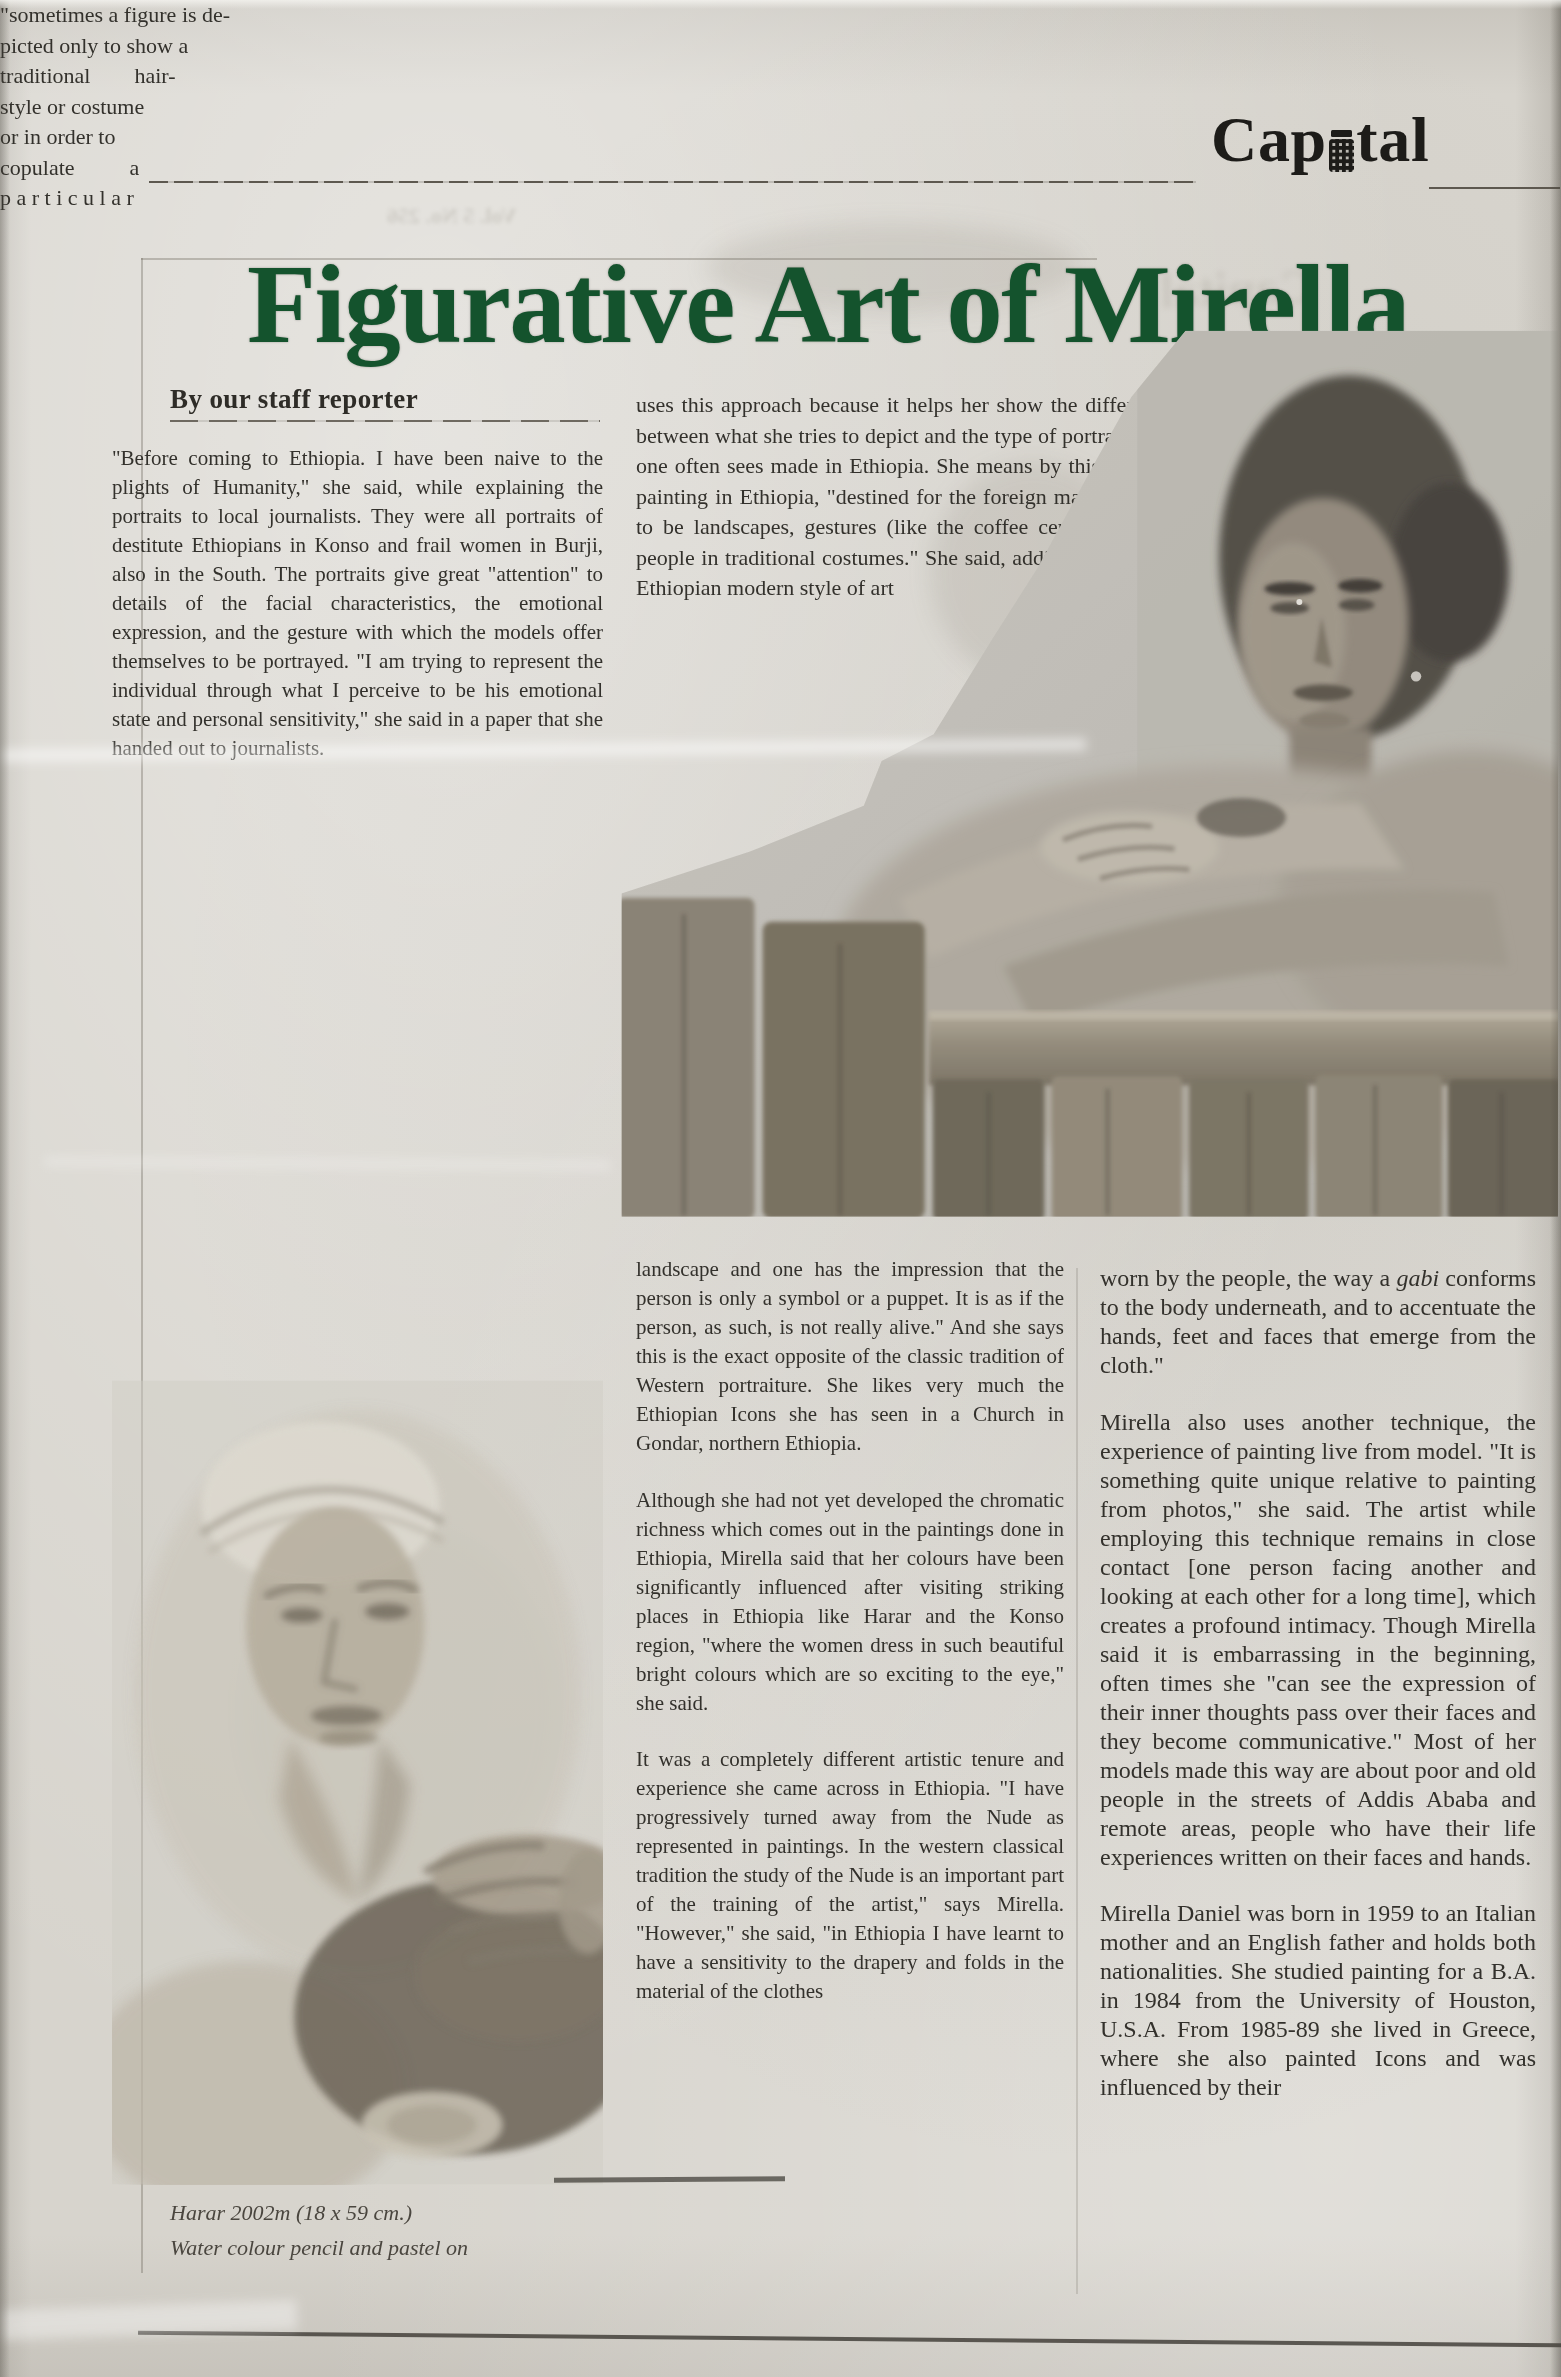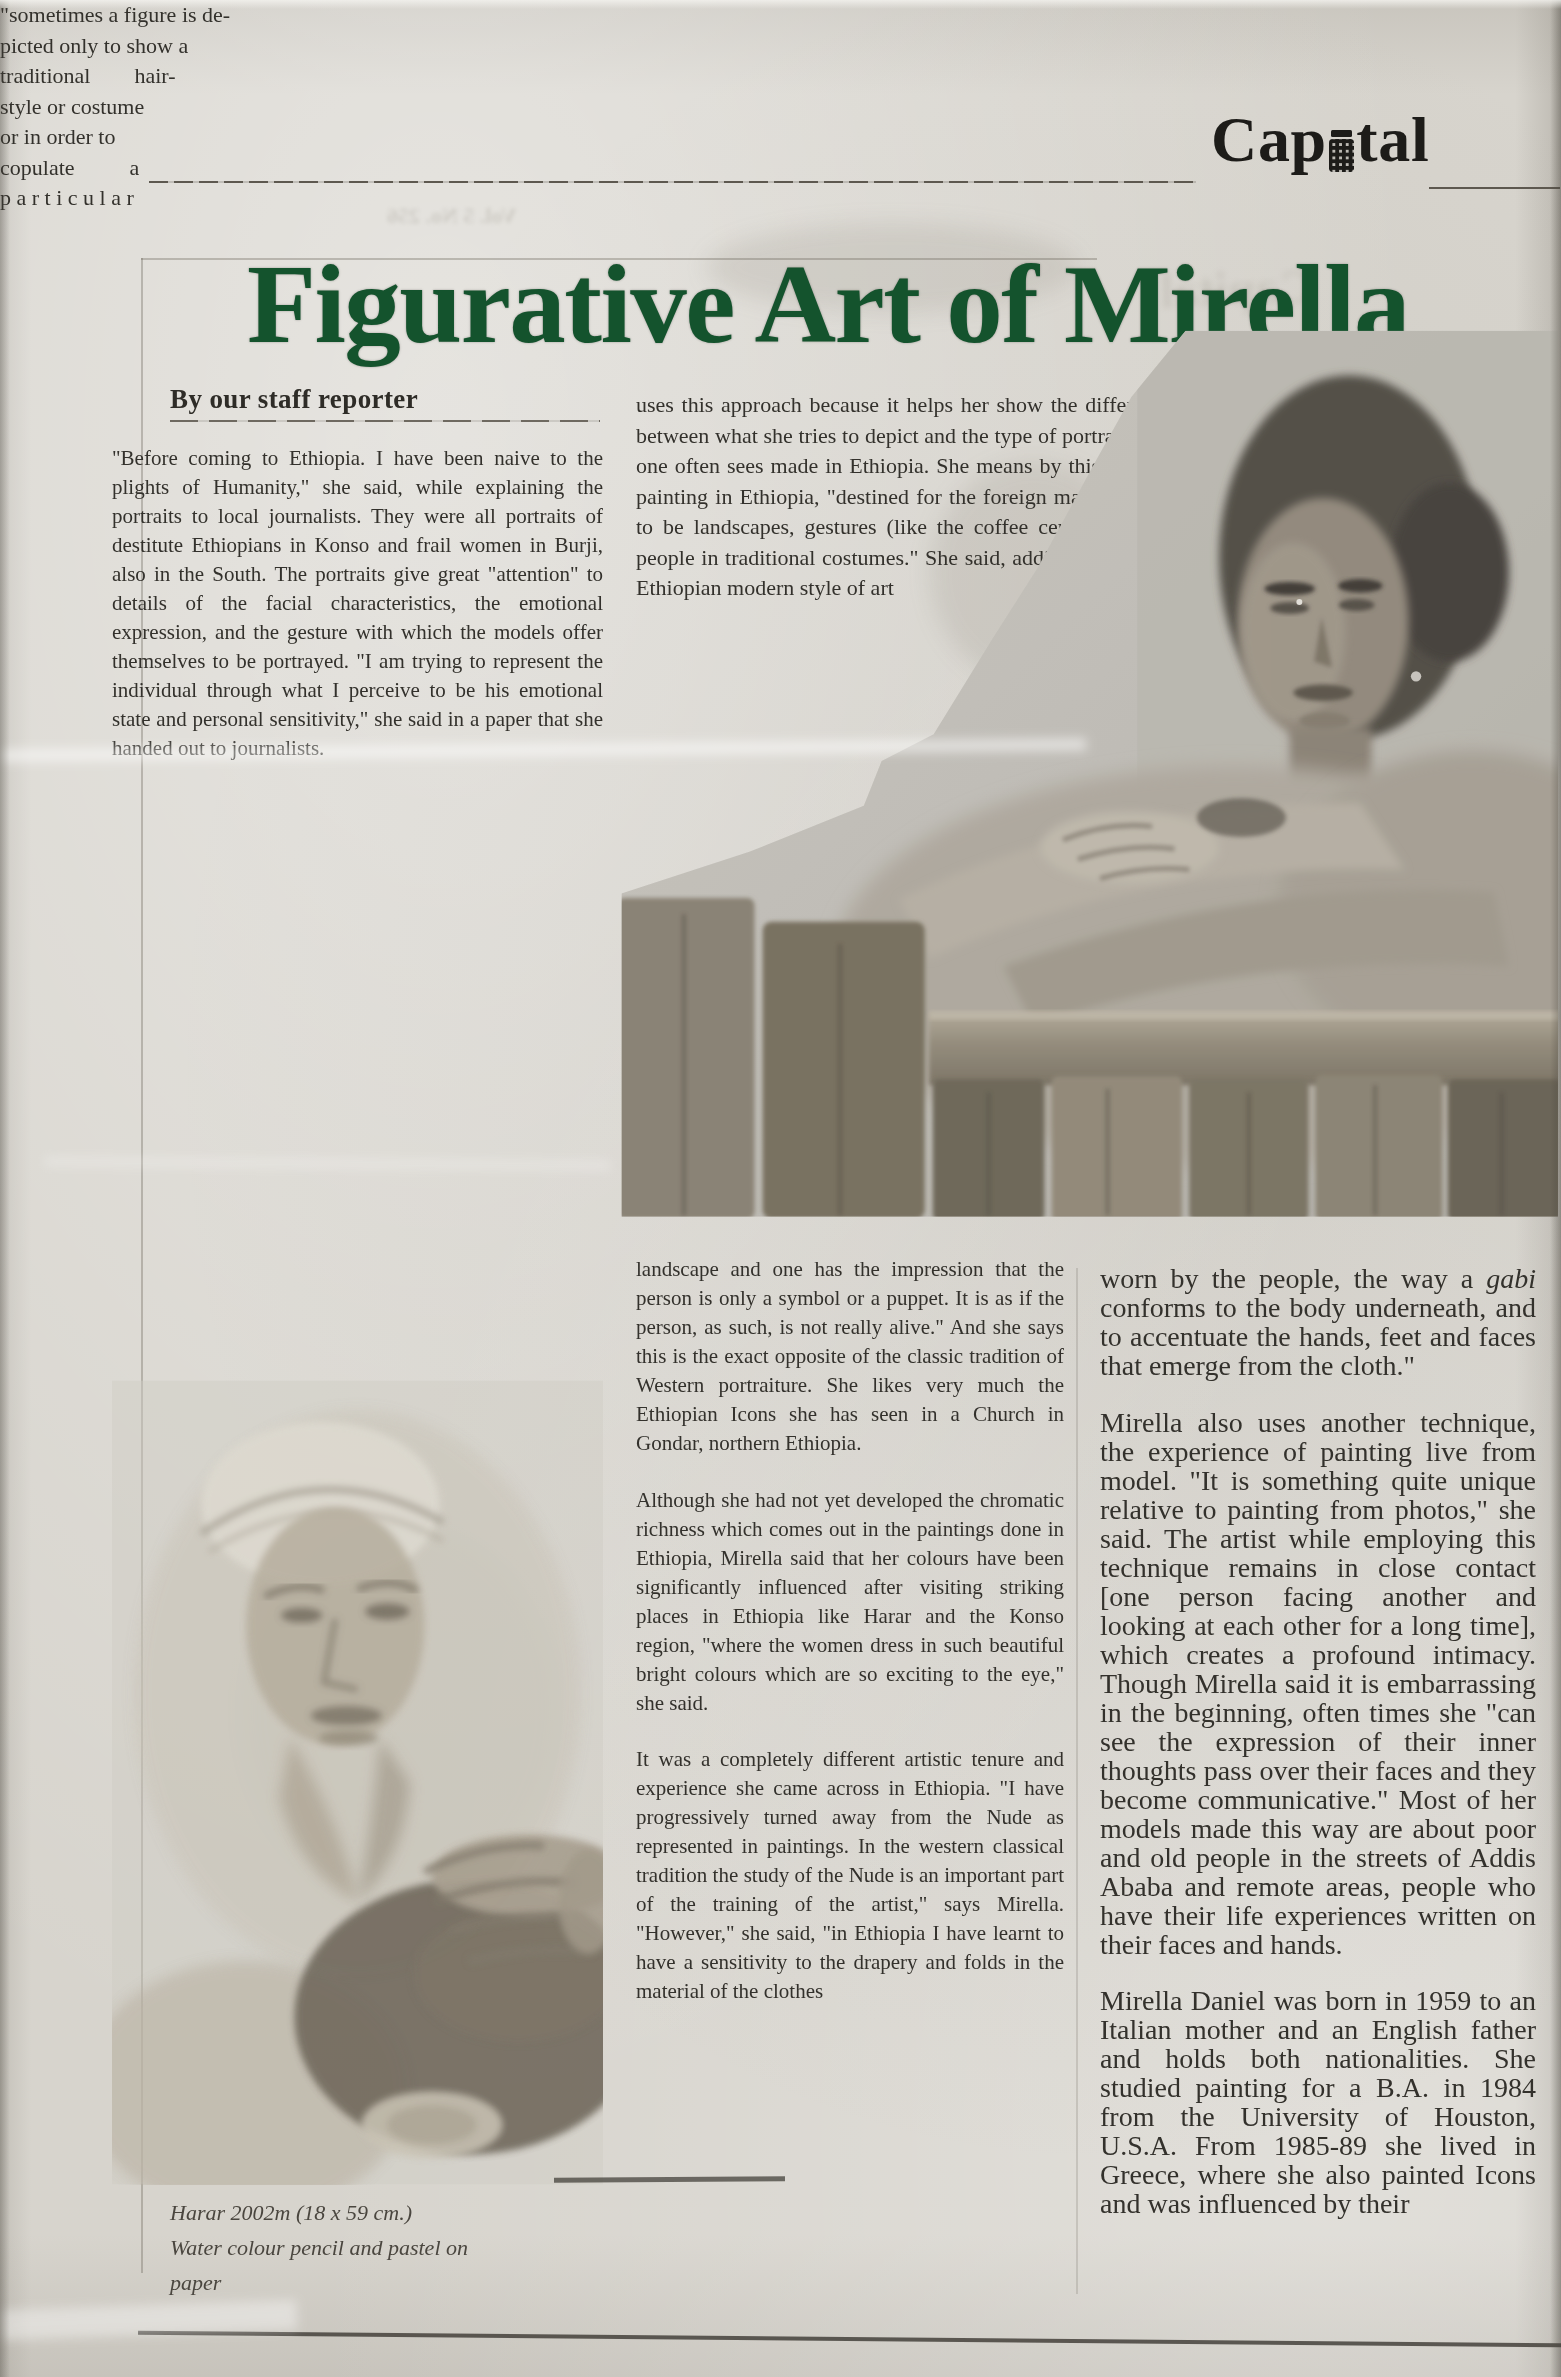--- a/index.html
+++ b/index.html
@@ -46,21 +46,21 @@
     background:repeating-linear-gradient(90deg,#6e6960 0 28px,rgba(110,105,96,.2) 28px 39px);}
   #col1 .p1{margin-top:33px;}
   #col1 .p2{margin-top:22px;}
   #col1 .p3{margin-top:43px;}
 
   #col2top{left:636px;top:390px;width:538px;font-size:22px;line-height:30.5px;}
   #col2wrap{left:636px;top:730px;width:446px;font-size:22px;line-height:30.5px;
     white-space:pre-wrap;filter:blur(0.3px);}
   #col2bot{left:636px;top:1255px;width:428px;font-size:21px;line-height:29px;}
   #col2bot p+p{margin-top:27.5px;}
-  #col3{left:1100px;top:1264px;width:436px;font-size:28px;line-height:29px;}
+  #col3{left:1100px;top:1264px;width:436px;font-size:24px;line-height:29px;}
   #col3 p+p{margin-top:27.5px;}
   .it{font-style:italic;}
 
   .caption{position:absolute;left:170px;top:2195px;width:476px;font-size:22px;line-height:35px;
     font-style:italic;color:#4a463f;filter:blur(0.4px);}
 
   .photo-wrap{position:absolute;left:617px;top:326px;width:944px;height:894px;}
   .sketch-wrap{position:absolute;left:112px;top:1380px;width:491px;height:805px;}
 
   .ghost{position:absolute;color:#807a6d;pointer-events:none;font-weight:700;}
@@ -254,21 +254,20 @@
         <ellipse cx="560" cy="665" rx="130" ry="55" fill="#a29887" opacity=".95" filter="url(#sk5)"></ellipse>
         <path d="M420 660 q80 -40 160 -35 M435 700 q95 -35 185 -25 M455 740 q90 -28 180 -18 M480 780 q85 -22 165 -12" stroke="#736b5b" stroke-width="10" fill="none" opacity=".8" filter="url(#sk5)"></path>
         <ellipse cx="640" cy="700" rx="40" ry="70" fill="#998f7e" opacity=".85" filter="url(#sk5)"></ellipse>
       </g>
     </svg>
   </div>
 
   <div class="caption">
     <div>Harar 2002m (18 x 59 cm.)</div>
     <div>Water colour pencil and pastel on</div>
-    <div>paper</div>
   </div>
 
   <div class="edge-line" style="left:554px;top:2177px;width:231px;height:4.5px;opacity:.75;transform:rotate(-.4deg);"></div>
 
   <div class="edge-line" style="left:138px;top:2337px;width:1424px;height:3.7px;transform:rotate(.5deg);opacity:.85;"></div>
 
   <div class="crease" style="left:0;top:744px;width:1086px;height:12px;transform:rotate(-.6deg);"></div>
   <div class="crease" style="left:45px;top:1160px;width:565px;height:7.4px;opacity:.6;transform:rotate(.4deg);"></div>
   <div class="crease" style="left:0;top:2305px;width:297px;height:30px;opacity:.7;transform:rotate(-2deg);"></div>
 

